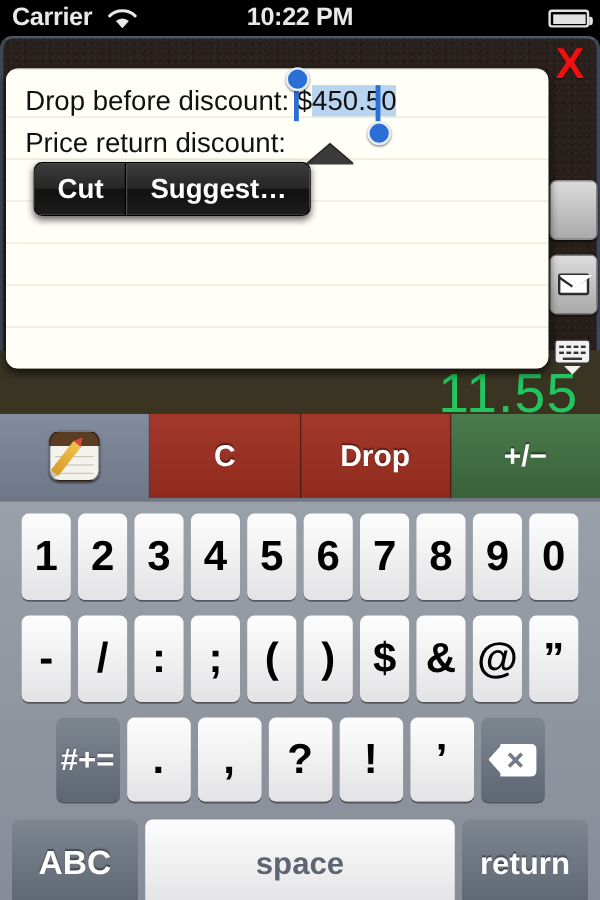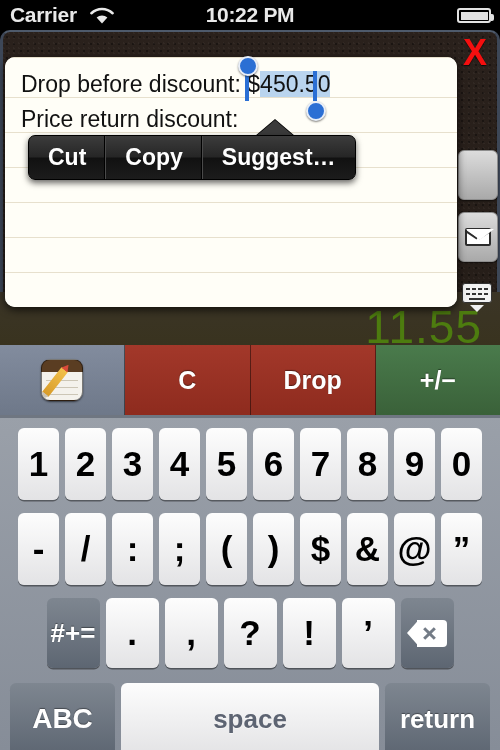--- a/index.html
+++ b/index.html
@@ -29,21 +29,21 @@
        radial-gradient(circle at 62% 72%, rgba(0,0,0,.35) 0 1px, transparent 1px),
        linear-gradient(#2a211c, #251d18);
      background-size: 5px 5px, 7px 7px, 100% 100%;
      border-top:2px solid #4e5a6b;
      border-left:3px solid #3d4757; border-right:3px solid #3d4757;
      border-radius:10px 10px 14px 14px;
   }
   #olive { position:absolute; left:0; top:292px; width:500px; height:53px;
      background:linear-gradient(#3b3527,#39331f); }
   .calcnum { position:absolute; right:18px; top:300px; width:200px;
-     text-align:right; font-size:46px; font-weight:300; color:#4d7c0f;
+     text-align:right; font-size:46px; font-weight:300; color:#22c55e;
      letter-spacing:1px; font-family:"Liberation Sans", sans-serif; }
 
   
   .sidebtn { position:absolute; right:2px; width:40px; height:50px;
      background:linear-gradient(#dcdcdc,#a9a9a9); border-radius:6px;
      border:1px solid #8d8d8d; box-shadow:0 1px 2px rgba(0,0,0,.6);
      display:flex; align-items:center; justify-content:center; }
   #sb-top { top:150px; }
   #sb-mail { top:212px; }
   .env { width:26px; height:18px; border:2px solid #2c2c2c; border-radius:2px;
@@ -215,21 +215,20 @@
   </div>
 
   <div class="hbar" style="left:245px; top:71px;"></div>
   <div class="handle" style="left:238px; top:56px;"></div>
   <div class="hbar" style="left:313px; top:71px;"></div>
   <div class="handle" style="left:306px; top:101px;"></div>
 
   <div id="menuArrow"></div>
   <div id="editmenu">
     <div class="mi">Cut</div>
-    <div class="mi">Copy</div>
     <div class="mi">Suggest…</div>
   </div>
 
   <div id="apptoolbar">
     <div class="tbtn tb-notes">
       <span class="noteicon">
         <span class="ln" style="top:20px"></span>
           <span class="ln" style="top:27px"></span>
         <span class="ln" style="top:34px"></span>
         <span class="pencil"></span>

